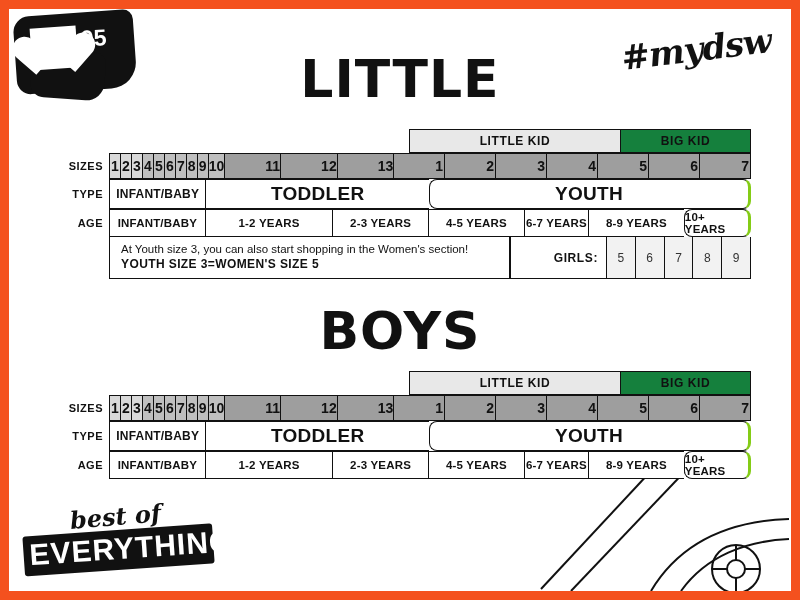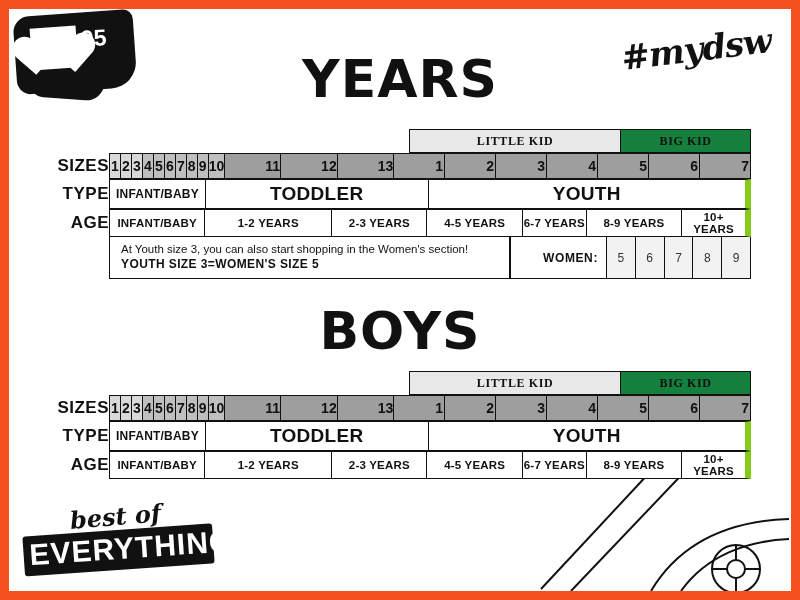--- a/index.html
+++ b/index.html
@@ -177,35 +177,35 @@
   .kidbar .cell {
     display: flex;
     align-items: center;
     justify-content: center;
     font-size: 12px;
     font-weight: bold;
     letter-spacing: 0.6px;
     color: #111111;
     border: 1px solid #111111;
     box-sizing: border-box;
-    font-family: Liberation Serif, serif;
   }
   .kidbar .little { flex: 0 0 212px; background: #e8e8e8; }
   .kidbar .big    { flex: 1 1 auto; background: #15803d; border-left: none; }
 
   .row {
     display: flex;
     align-items: stretch;
   }
   .rowlabel {
     flex: 0 0 52px;
     display: flex;
     align-items: center;
     justify-content: flex-end;
-    font-size: 17px;
+    padding-right: 6px;
+    font-size: 11px;
     font-weight: bold;
     letter-spacing: 0.5px;
     color: #111111;
     box-sizing: border-box;
   }
   .rowbody {
     flex: 1 1 auto;
     display: flex;
     box-sizing: border-box;
   }
@@ -234,23 +234,22 @@
   .age-row .rowbody  { height: 28px; }
   .band {
     display: flex;
     align-items: center;
     justify-content: center;
     border: 1px solid #111111;
     border-right: none;
     box-sizing: border-box;
     background: #ffffff;
     color: #111111;
-    text-align: center;
-  }
-  .band:last-child { border-right: 6px solid #84cc16; }
+  }
+  .band:last-child { border-right: 3px solid #84cc16; border-radius: 8px; }
   .type-row .band { font-size: 19px; font-weight: bold; letter-spacing: 0.3px; }
   .type-row .band.small { font-size: 12px; font-weight: bold; letter-spacing: 0.2px; }
   .age-row .band { font-size: 11.5px; font-weight: bold; letter-spacing: 0.2px; }
 
   
   .note-row {
     display: flex;
     margin-left: 52px;
     box-sizing: border-box;
   }
@@ -333,21 +332,21 @@
         <path d="M10 128 L120 10" stroke="#111" stroke-width="2" fill="none"></path>
         <path d="M40 130 L160 4" stroke="#111" stroke-width="2" fill="none"></path>
         <path d="M120 130 C150 80 200 60 258 58" stroke="#111" stroke-width="2" fill="none"></path>
         <path d="M150 130 C175 95 215 80 258 78" stroke="#111" stroke-width="2" fill="none"></path>
         <circle cx="205" cy="108" r="24" stroke="#111" stroke-width="2" fill="none"></circle>
         <circle cx="205" cy="108" r="9" stroke="#111" stroke-width="2" fill="none"></circle>
         <path d="M205 84 L205 99 M205 117 L205 132 M181 108 L196 108 M214 108 L229 108" stroke="#111" stroke-width="2"></path>
       </svg>
     </div>
 
-    <div class="section-title girls-title">YEARS</div>
+    <div class="section-title girls-title">LITTLE</div>
 
     <div class="chart chart-girls">
       <div class="kidbar">
         <div class="cell little">LITTLE KID</div>
         <div class="cell big">BIG KID</div>
       </div>
 
       <div class="row sizes-row">
         <div class="rowlabel">SIZES</div>
         <div class="rowbody">
@@ -394,21 +393,21 @@
             <div class="band" style="flex: 3 1 0px;">8-9 YEARS</div>
             <div class="band" style="flex: 2 1 0px;">10+ YEARS</div>
           </div>
       </div>
 
       <div class="note-row">
         <div class="note-main">
           <div class="note-line1">At Youth size 3, you can also start shopping in the Women's section!</div>
           <div class="note-line2">YOUTH SIZE 3=WOMEN'S SIZE 5</div>
         </div>
-        <div class="women-label">WOMEN:</div>
+        <div class="women-label">GIRLS:</div>
         <div class="women-cells">
             <div class="wcell">5</div>
             <div class="wcell">6</div>
             <div class="wcell">7</div>
             <div class="wcell">8</div>
             <div class="wcell">9</div>
           </div>
       </div>
     </div>
 

